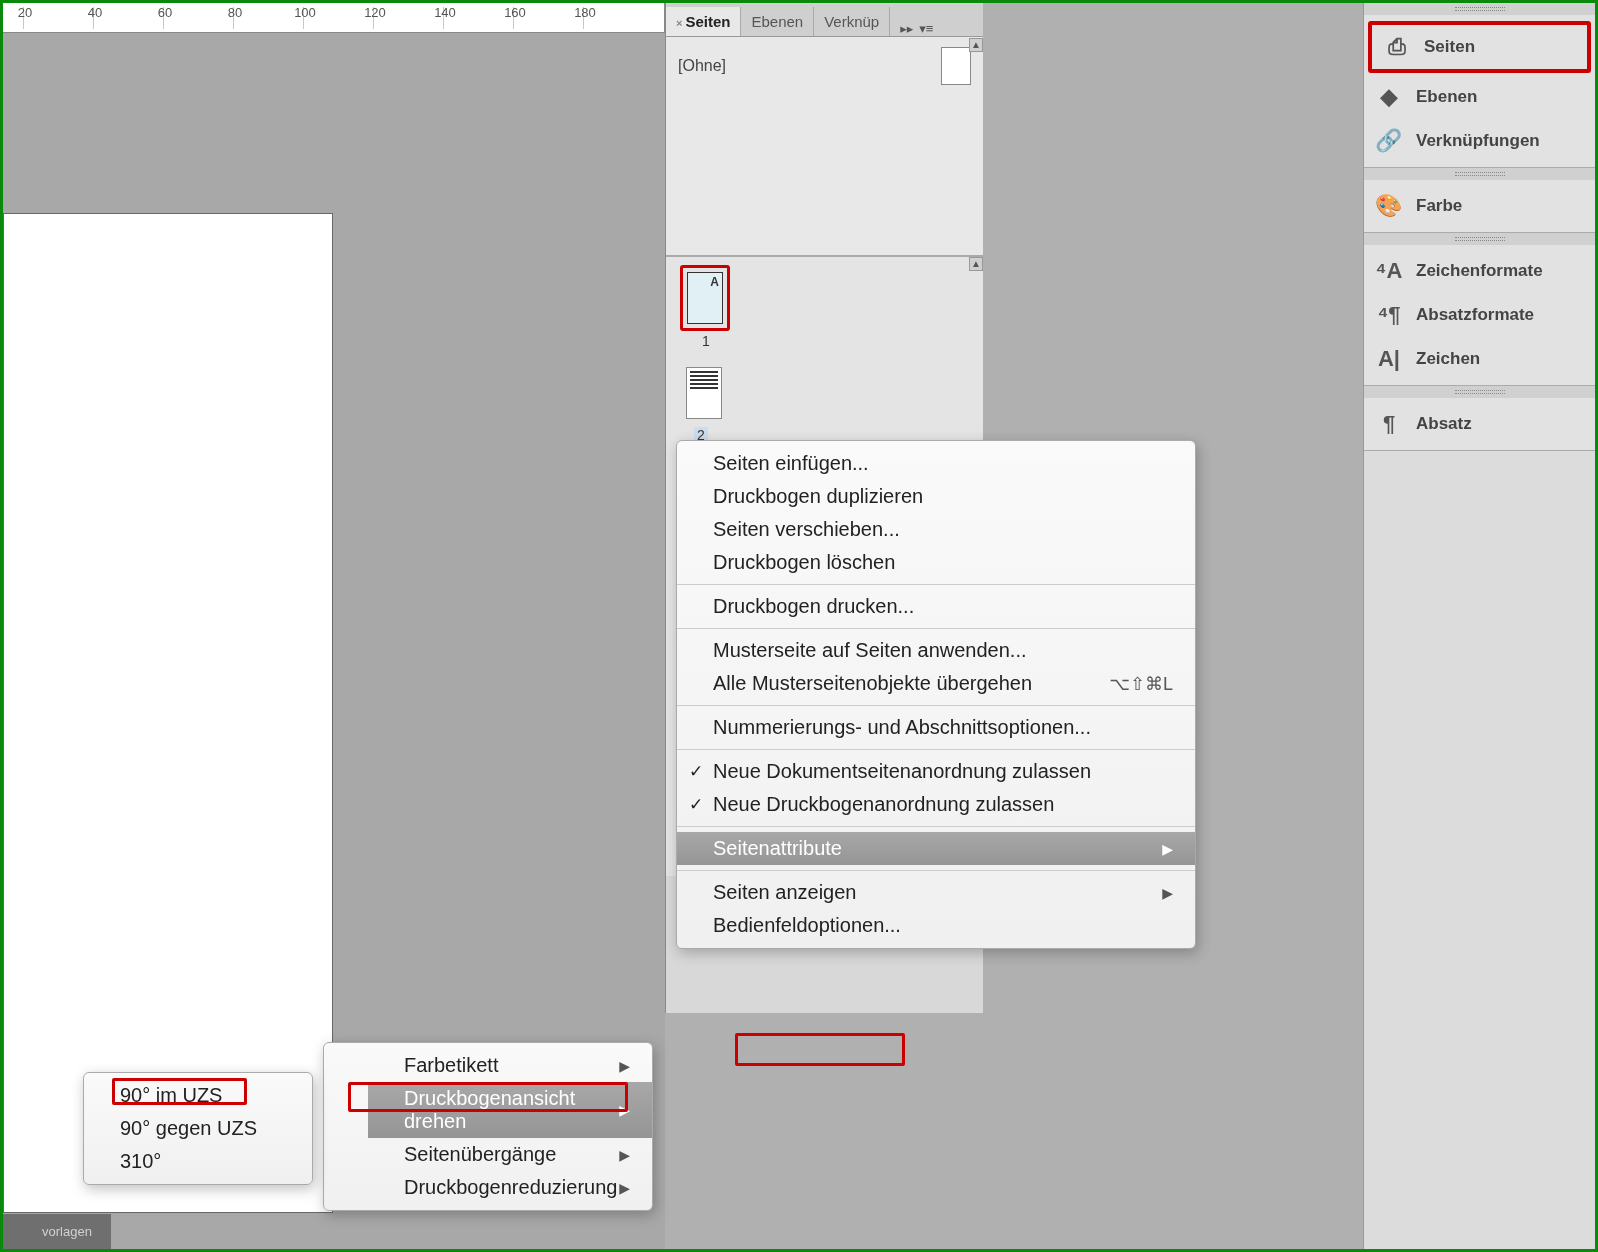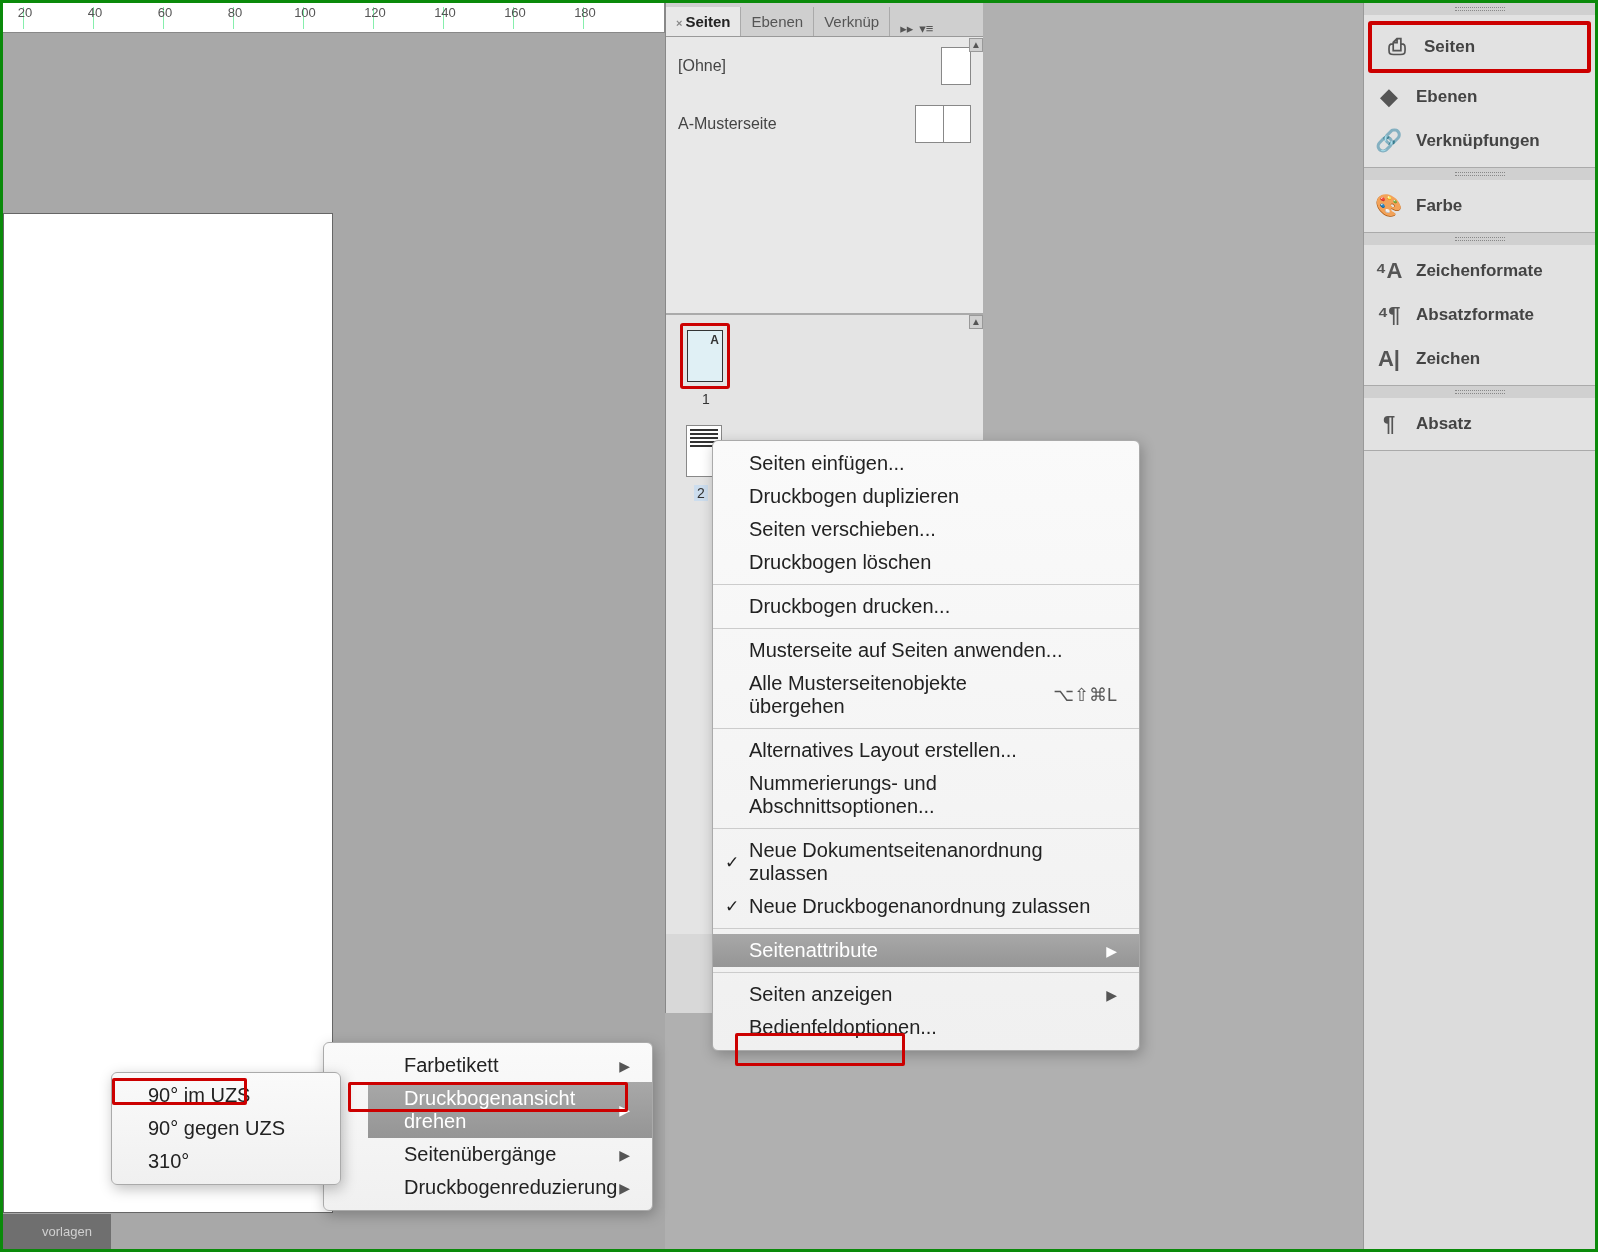--- a/index.html
+++ b/index.html
@@ -237,22 +237,22 @@
   .context-menu {
     position: absolute;
     background: linear-gradient(#fafafa,#f0f0f0);
     border: 1px solid #aaa;
     border-radius: 6px;
     box-shadow: 2px 4px 14px rgba(0,0,0,0.25);
     z-index: 100;
     padding: 6px 0;
   }
   .cm1 {
-    top: 440px; left: 712px;
-    width: 428px;
+    top: 440px; left: 676px;
+    width: 520px;
   }
   .menu-item {
     padding: 5px 22px 5px 36px;
     font-size: 20px;
     color: #222;
     display: flex;
     align-items: center;
     position: relative;
     cursor: pointer;
   }
@@ -284,21 +284,21 @@
 
   
   .cm2 {
     top: 1042px; left: 323px;
     width: 330px;
   }
   .cm2 .menu-item { font-size: 20px; margin-left: 44px; }
 
   
   .cm3 {
-    top: 1072px; left: 111px;
+    top: 1072px; left: 83px;
     width: 230px;
   }
   .cm3 .menu-item { font-size: 20px; }
 
   .red-outline-abs {
     position: absolute;
     border: 3px solid #cc0000;
     border-radius: 2px;
     z-index: 200;
     pointer-events: none;
@@ -363,27 +363,20 @@
     <div class="tab-icons">
       <span class="arrows-icon">▸▸</span>
       <span class="arrows-icon">▾≡</span>
     </div>
   </div>
   <div class="master-list">
     <div class="master-row">
       <span>[Ohne]</span>
       <span class="master-thumb"></span>
     </div>
-    <div class="master-row">
-      <span>A-Musterseite</span>
-      <span class="master-thumb double">
-          <span></span>
-          <span></span>
-        </span>
-    </div>
     <div style="height:160px"></div>
     <div class="scroll-arrow" style="top:35px">▲</div>
   </div>
 
   <div class="pages-scroll">
     <div style="position:absolute; top:8px; left:14px; padding:4px;" class="red-box">
       <div class="page-thumb" style="position:relative;">
         <span class="letter">A</span>
       </div>
     </div>
@@ -472,23 +465,20 @@
   <div class="menu-sep"></div>
   <div class="menu-item">
       <span>Musterseite auf Seiten anwenden...</span>
     </div>
   <div class="menu-item">
     <span>Alle Musterseitenobjekte übergehen</span>
     <span class="shortcut">⌥⇧⌘L</span>
   </div>
   <div class="menu-sep"></div>
   <div class="menu-item">
-      <span>Alternatives Layout erstellen...</span>
-    </div>
-  <div class="menu-item">
       <span>Nummerierungs- und Abschnittsoptionen...</span>
     </div>
   <div class="menu-sep"></div>
   <div class="menu-item">
       <span class="check">✓</span>
       <span>Neue Dokumentseitenanordnung zulassen</span>
     </div>
   <div class="menu-item">
       <span class="check">✓</span>
       <span>Neue Druckbogenanordnung zulassen</span>

